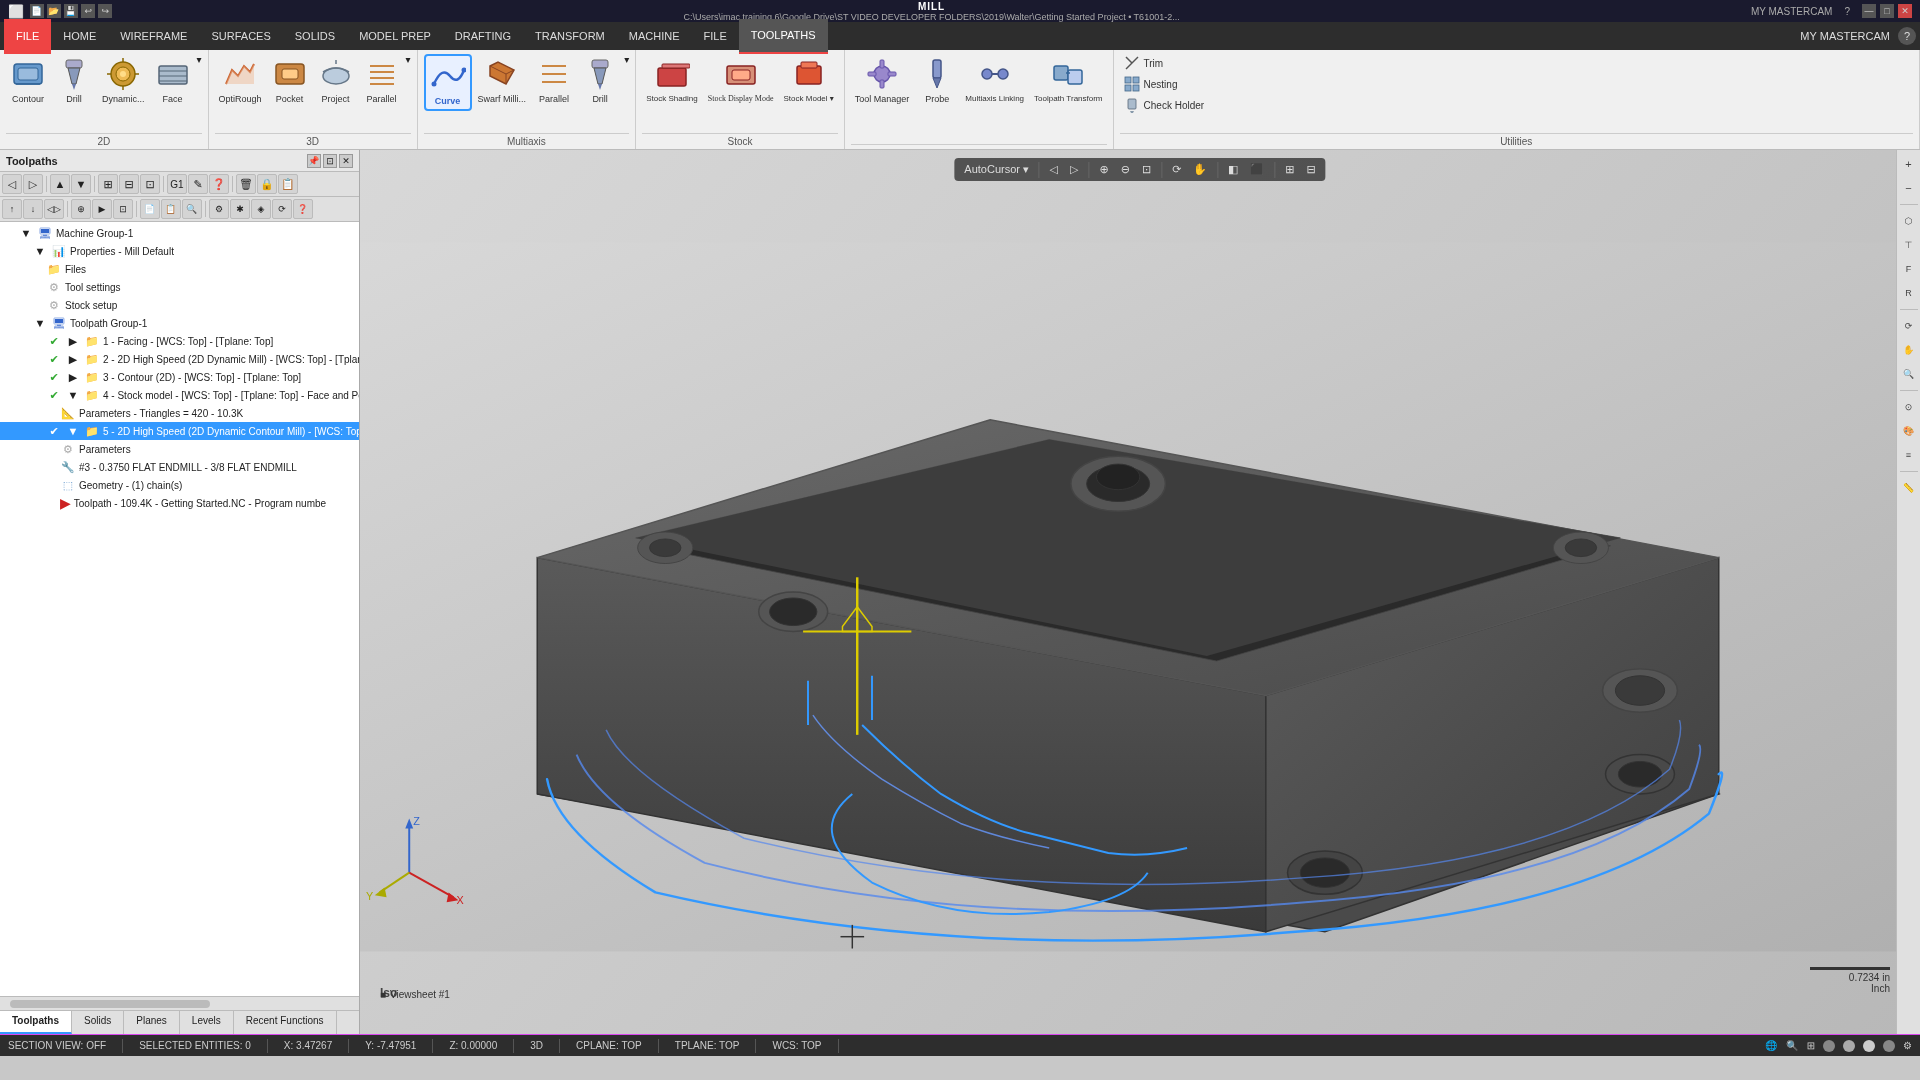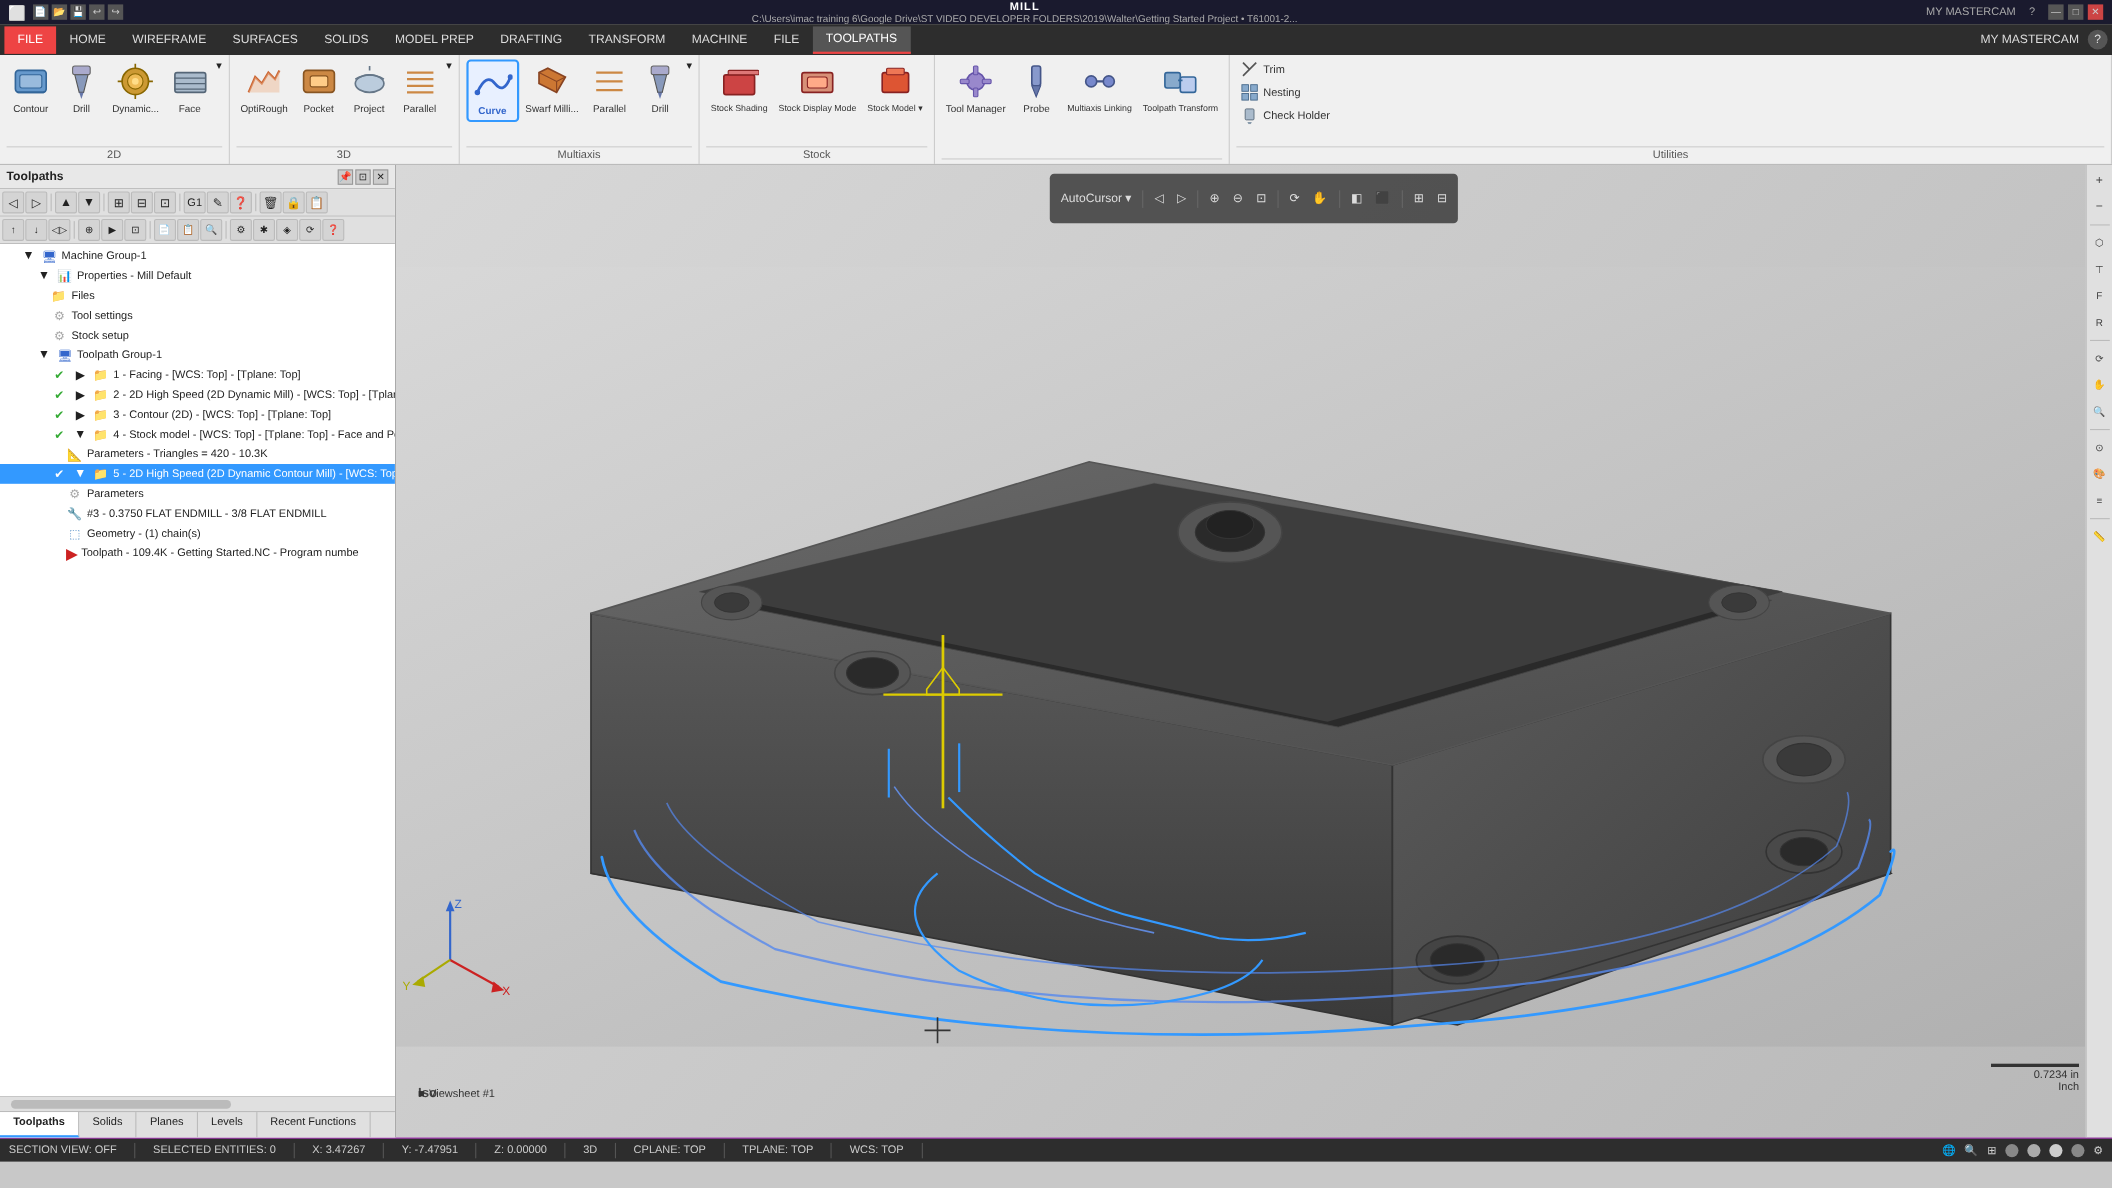--- a/index.html
+++ b/index.html
@@ -28,21 +28,21 @@
       background: #2d2d2d;
       display: flex;
       align-items: center;
       padding: 0 4px;
     }
     .menu-item {
       padding: 4px 12px;
       color: #ddd;
       font-size: 11px;
       cursor: pointer;
-      height: 25px;
+      height: 35px;
       display: flex;
       align-items: center;
     }
     .menu-item.active { background: #e44; color: #fff; }
     .menu-item.toolpaths-active { background: #555; color: #fff; border-bottom: 2px solid #e44; }
     .menu-right { margin-left: auto; display: flex; align-items: center; gap: 8px; color: #ddd; font-size: 11px; }
 
     
     #ribbon {
       height: 100px;
@@ -208,21 +208,21 @@
     
     #viewport-toolbar {
       position: absolute;
       top: 8px;
       left: 50%;
       transform: translateX(-50%);
       background: rgba(60,60,60,0.85);
       border-radius: 4px;
       display: flex;
       align-items: center;
-      padding: 14px 6px;
+      padding: 3px 6px;
       gap: 4px;
       z-index: 10;
     }
     .vt-btn {
       color: #ddd;
       font-size: 11px;
       padding: 2px 4px;
       cursor: pointer;
     }
     .vt-sep { width: 1px; background: #666; height: 16px; margin: 0 2px; }
@@ -513,21 +513,21 @@
     <div class="ribbon-tools">
       <div class="ribbon-tool" style="min-width:36px;">
         <div class="icon-box">
           <svg width="36" height="36" viewBox="0 0 36 36">
             <rect x="4" y="12" width="28" height="18" rx="2" fill="#cc4444" stroke="#882222" stroke-width="1.5"></rect>
             <rect x="8" y="8" width="28" height="4" rx="1" fill="#dd7777" stroke="#882222" stroke-width="1"></rect>
           </svg>
         </div>
         <div class="tool-label" style="font-size:8px;">Stock Shading</div>
       </div>
-      <div class="ribbon-tool" style="min-width:36px;">
+      <div class="ribbon-tool" style="min-width:36px;font-family:Liberation Serif, serif;">
         <div class="icon-box">
           <svg width="36" height="36" viewBox="0 0 36 36">
             <rect x="4" y="10" width="28" height="18" rx="2" fill="#cc6644" stroke="#882222" stroke-width="1.5" fill-opacity="0.7"></rect>
             <rect x="9" y="14" width="18" height="10" rx="2" fill="#ffaa88" stroke="#882222" stroke-width="1"></rect>
           </svg>
         </div>
         <div class="tool-label" style="font-size:8px;">Stock Display Mode</div>
       </div>
       <div class="ribbon-tool" style="min-width:50px;">
         <div class="icon-box">

